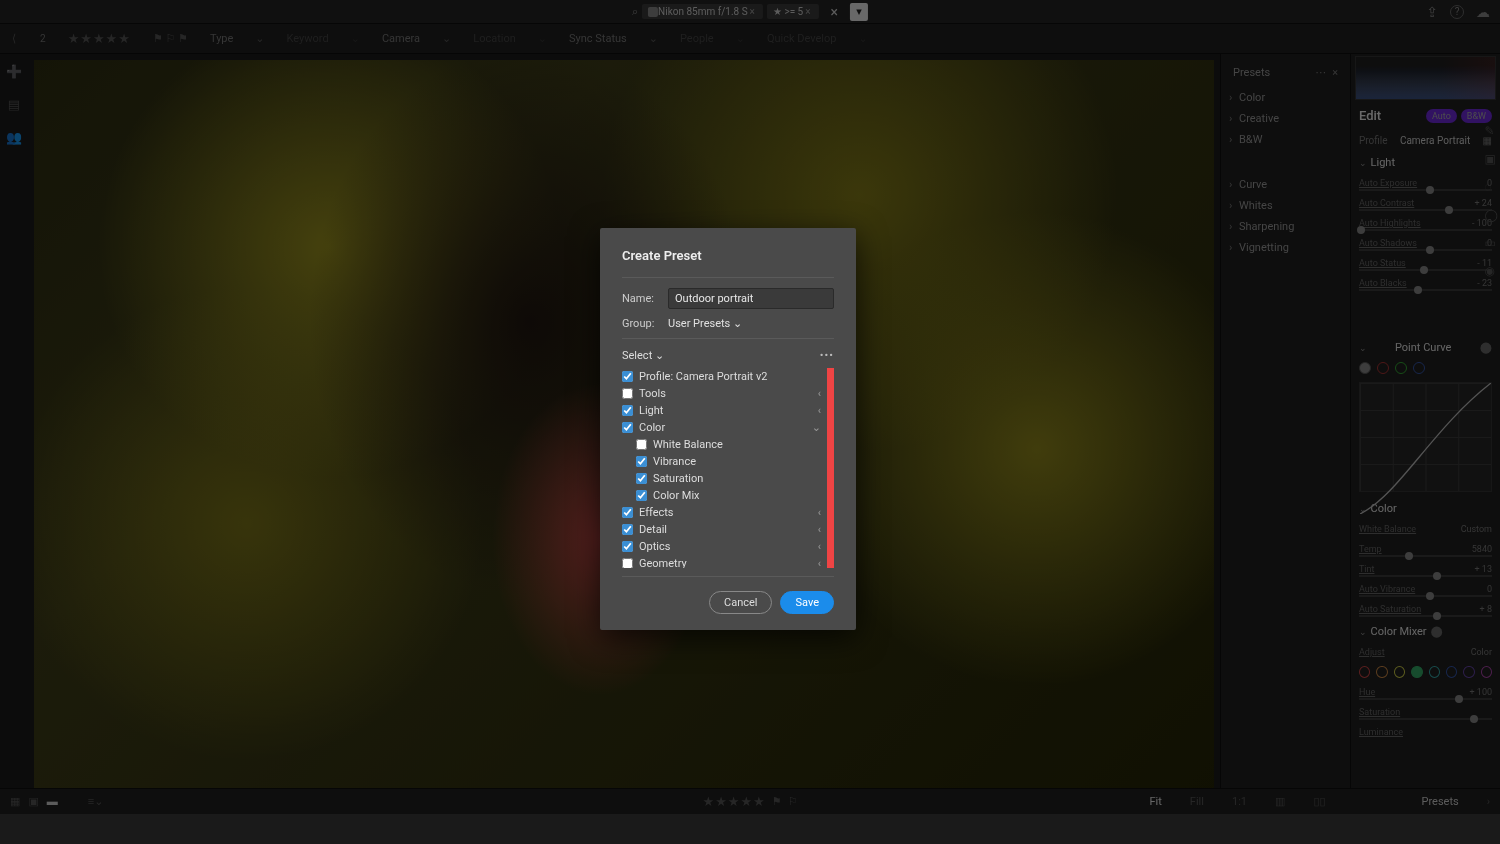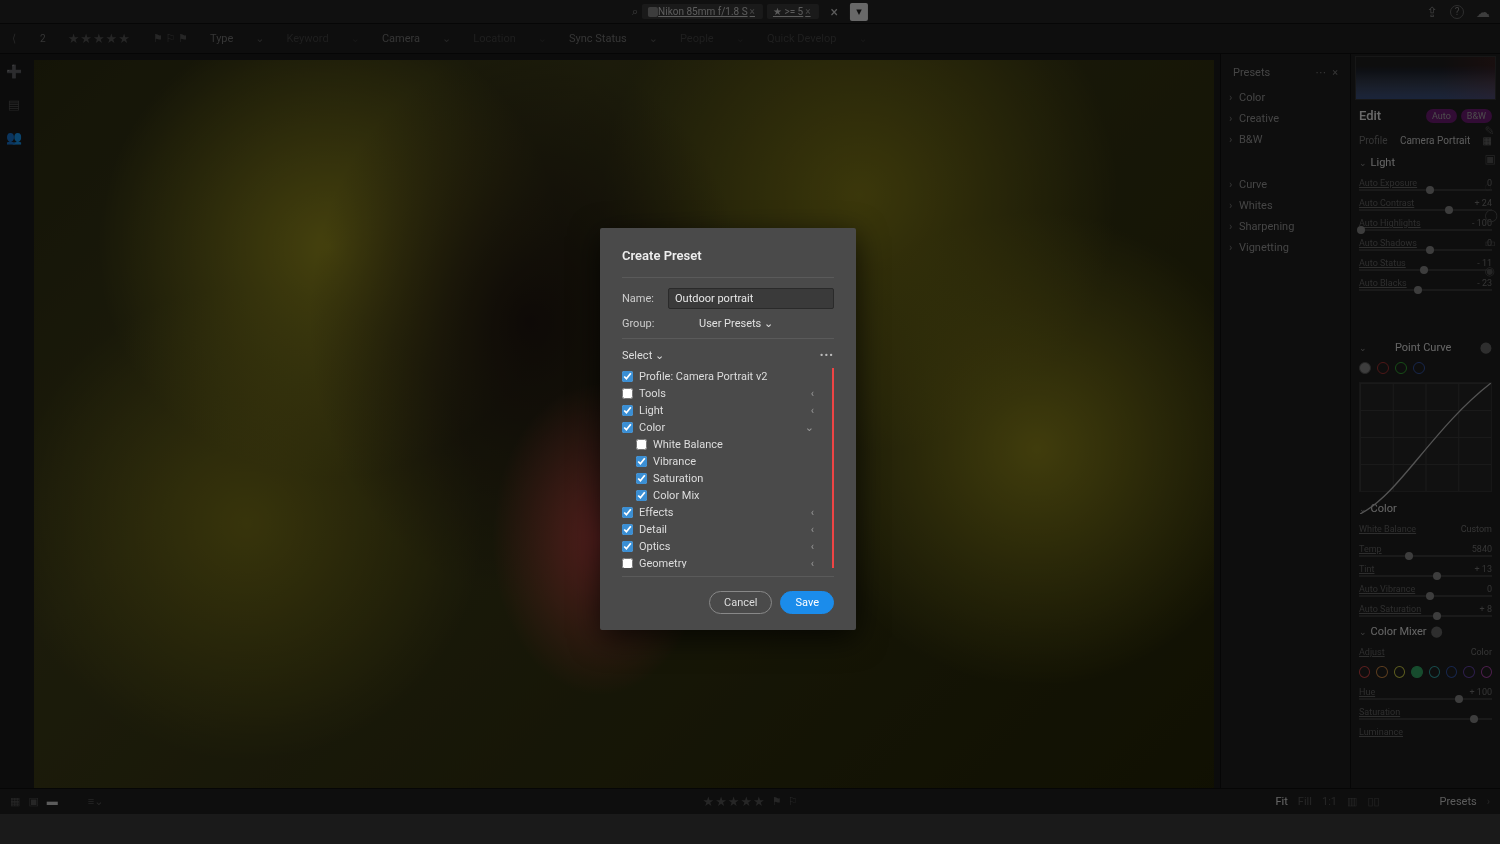--- a/index.html
+++ b/index.html
@@ -1,21 +1,21 @@
 <!DOCTYPE html>
 <html><head>
 <meta charset="utf-8">
 <style>
 * { margin:0; padding:0; box-sizing:border-box; font-family:-apple-system,BlinkMacSystemFont,"Segoe UI",Roboto,sans-serif; }
 body { width:1500px; height:844px; background:#1a1a1a; color:#aaa; font-size:11px; overflow:hidden; position:relative; }
 
 
 .topbar { height:24px; background:#232323; display:flex; align-items:center; position:relative; border-bottom:1px solid #0d0d0d; }
 .search-area { position:absolute; left:50%; transform:translateX(-50%); display:flex; align-items:center; gap:4px; }
-.search-pill, .extra-pill { background:#3a3a3a; border-radius:2px; padding:2px 6px; display:flex; align-items:center; gap:0; color:#ccc; font-size:10px;text-decoration:underline; }
+.search-pill, .extra-pill { background:#3a3a3a; border-radius:2px; padding:2px 6px; display:flex; align-items:center; gap:0; color:#ccc; font-size:10px; }
 .search-pill .lens-icon { width:10px; height:10px; background:#888; border-radius:2px; }
 .close-x { color:#999; cursor:pointer; padding:0 2px; }
 .clear-all { color:#ccc; font-size:14px; padding:0 8px; cursor:pointer; }
 .filter-btn { background:#e8e8e8; width:18px; height:18px; display:flex; align-items:center; justify-content:center; border-radius:2px; }
 .top-right-icons { position:absolute; right:10px; display:flex; gap:12px; align-items:center; }
 .top-right-icons span { color:#888; font-size:14px; }
 
 
 .filterbar { height:30px; background:#1e1e1e; display:flex; align-items:center; gap:22px; padding-left:40px; border-bottom:1px solid #0d0d0d; position:relative; }
 .stars { color:#555; letter-spacing:1px; font-size:13px; }
@@ -46,21 +46,21 @@
 .preset-group { color:#999; font-size:11px; padding:4px 0 4px 12px; cursor:pointer; position:relative; }
 .preset-group::before { content:'›'; position:absolute; left:2px; color:#777; }
 
 
 .editpanel { width:150px; background:#1e1e1e; border-left:1px solid #0d0d0d; overflow-y:auto; font-size:10px; position:relative; }
 .editpanel::-webkit-scrollbar{width:0;}
 .histogram { height:44px; margin:2px 4px 4px; background:linear-gradient(to top, rgba(40,80,170,0.7) 0%, rgba(40,80,170,0) 80%), linear-gradient(to top, rgba(170,130,40,0.5) 0%, transparent 65%); border:1px solid #333; position:relative; }
 .histogram::after{content:'';position:absolute;inset:0;background:linear-gradient(90deg,transparent 60%, rgba(200,50,50,.15) 100%);}
 .edit-hdr { display:flex; justify-content:space-between; align-items:center; padding:4px 8px 8px; }
 .edit-hdr h3 { color:#e8e8e8; font-size:13px; font-weight:500; }
-.pill { background:#701a75; color:#aaa; font-size:9px; padding:2px 6px; border-radius:8px; }
+.pill { background:#6d28d9; color:#aaa; font-size:9px; padding:2px 6px; border-radius:8px; }
 .profile-row { display:flex; align-items:center; justify-content:space-between; padding:4px 8px; color:#777; }
 .profile-row .val { color:#ccc; font-size:10px; }
 .section-hdr { color:#e0e0e0; font-size:11px; padding:6px 8px 4px; display:flex; align-items:center; gap:4px; }
 .section-hdr::before{content:'⌄'; font-size:9px; color:#888;}
 .slider-row { display:flex; justify-content:space-between; align-items:center; padding:0 8px; height:20px; position:relative; }
 .slider-row .lbl { color:#666; font-size:9px;text-decoration:underline; }
 .slider-row .val { color:#777; font-size:9px; }
 .slider-track { position:absolute; left:8px; right:8px; bottom:2px; height:2px; background:#3a3a3a; }
 .slider-thumb { position:absolute; bottom:-1px; width:8px; height:8px; border-radius:50%; background:#888; }
 .curve-box { margin:4px 8px; height:110px; background:#262626; position:relative; border:1px solid #333;}
@@ -71,35 +71,35 @@
 .curve-box svg{position:absolute;inset:0;}
 .swatch-row { display:flex; gap:6px; padding:4px 8px; }
 .swatch { width:12px; height:12px; border-radius:50%; border:1px solid #555;}
 .right-tool-rail { position:absolute; right:2px; top:70px; display:flex; flex-direction:column; gap:14px; }
 .right-tool-rail span{ color:#555; font-size:12px;}
 
 
 .bottombar { position:absolute; bottom:0; left:0; right:0; height:26px; background:#1e1e1e; border-top:1px solid #0d0d0d; display:flex; align-items:center; padding:0 10px; justify-content:space-between;}
 .bottombar .left { display:flex; gap:8px; align-items:center; color:#555;}
 .bottombar .center { position:absolute; left:50%; transform:translateX(-50%); display:flex; gap:6px; align-items:center; color:#555;}
-.bottombar .right { display:flex; gap:10px; align-items:center; color:#777; font-size:11px;}
+.bottombar .right { display:flex; gap:28px; align-items:center; color:#777; font-size:11px;}
 .bottombar .presets-btn { color:#ccc; }
 
 
 .modal { position:absolute; left:600px; top:228px; width:256px; background:#4a4a4a; border-radius:2px; box-shadow:0 8px 30px rgba(0,0,0,0.7); padding:20px 22px 16px; color:#ddd; font-size:11px; }
 .modal h2 { font-size:13px; font-weight:600; color:#eee; margin-bottom:14px; }
 .modal hr { border:none; border-top:1px solid #5a5a5a; margin:0 0 10px; }
 .form-row { display:flex; align-items:center; gap:8px; margin-bottom:8px; }
 .form-row label { width:38px; color:#ccc; }
 .form-row input[type=text] { flex:1; background:#3a3a3a; border:1px solid #2a2a2a; color:#e8e8e8; padding:3px 6px; font-size:11px; border-radius:2px; }
-.form-row .group-val { color:#e0e0e0; cursor:pointer;margin-left:31px; }
+.form-row .group-val { color:#e0e0e0; cursor:pointer; }
 .select-row { display:flex; justify-content:space-between; align-items:center; margin:8px 0 6px; }
 .select-row .sel { color:#ddd; cursor:pointer; }
 .select-row .dots { color:#bbb; letter-spacing:1px; cursor:pointer; }
-.check-list { max-height:200px; overflow-y:auto; border-right:2px solid #ef4444; padding-right:18px;}
+.check-list { max-height:200px; overflow-y:auto; border-right:7px solid #ef4444; padding-right:6px;}
 .check-list::-webkit-scrollbar{width:4px;} .check-list::-webkit-scrollbar-thumb{background:#6a6a6a;}
 .chk-row { display:flex; align-items:center; gap:6px; padding:2px 0; position:relative;}
 .chk-row.child { padding-left:14px; }
 .chk-row input[type=checkbox]{ width:11px; height:11px; accent-color:#3b8fd4; }
 .chk-row .chev { position:absolute; right:0; color:#999; font-size:11px;}
 .btn-row { display:flex; justify-content:flex-end; gap:8px; margin-top:14px;}
 .btn { padding:4px 14px; border-radius:12px; font-size:11px; cursor:pointer; border:1px solid #888; background:transparent; color:#ddd;}
 .btn.primary { background:#1b8ceb; border-color:#1b8ceb; color:#fff;}
 
 .dim-panel { filter:brightness(0.45); }

